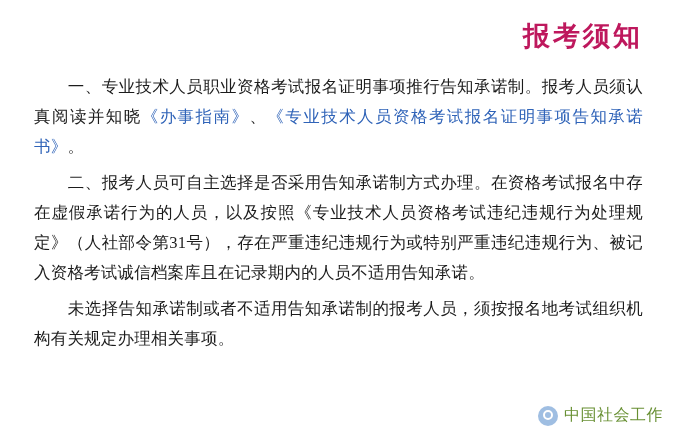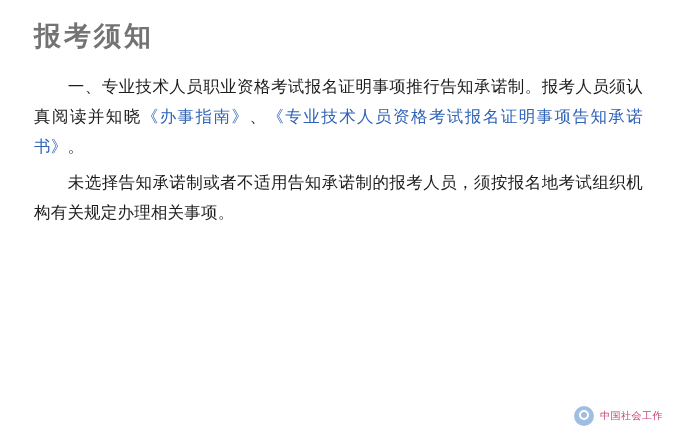--- a/index.html
+++ b/index.html
@@ -16,25 +16,25 @@
     position: relative;
   }
   .page {
     position: relative;
     width: 677px;
     height: 436px;
     box-sizing: border-box;
     padding: 8px 34px 0 34px;
   }
   .doc-title {
-    text-align: left;
+    text-align: right;
     font-size: 27px;
     font-weight: bold;
     letter-spacing: 3px;
-    color: #737373;
+    color: #be185d;
     margin: 10px 0 18px 0;
     font-family: "Liberation Serif", serif;
   }
   .para {
     font-size: 16.5px;
     line-height: 30px;
     text-align: justify;
     text-justify: inter-ideograph;
     margin: 0 0 6px 0;
     color: #1c1c1c;
@@ -69,38 +69,41 @@
     position: absolute;
     left: 5px;
     top: 4px;
     width: 10px;
     height: 10px;
     border-radius: 50%;
     border: 2px solid #ffffff;
     box-sizing: border-box;
   }
   .wm-text {
-    font-size: 10px;
-    color: #be185d;
+    font-size: 16px;
+    color: #4d7c0f;
     font-family: Liberation Serif, serif;
     letter-spacing: 0.5px;
     white-space: nowrap;
   }
 </style>
 </head>
 <body>
 
 <div class="page">
 
   <div class="doc-title">报考须知</div>
 
   <p class="para indent">
     <span>一、专业技术人员职业资格考试报名证明事项推行告知承诺制。报考人员须认真阅读并知晓</span><span class="link">《办事指南》</span><span>、</span><span class="link">《专业技术人员资格考试报名证明事项告知承诺书》</span><span>。</span>
   </p>
 
+  <p class="para indent">
+    <span>二、报考人员可自主选择是否采用告知承诺制方式办理。在资格考试报名中存在虚假承诺行为的人员，以及按照《专业技术人员资格考试违纪违规行为处理规定》（人社部令第31号），存在严重违纪违规行为或特别严重违纪违规行为、被记入资格考试诚信档案库且在记录期内的人员不适用告知承诺。</span>
+  </p>
 
 
   <p class="para indent">
     <span>未选择告知承诺制或者不适用告知承诺制的报考人员，须按报名地考试组织机构有关规定办理相关事项。</span>
   </p>
 
   <div class="watermark">
     <span class="wm-badge"></span>
     <span class="wm-text">中国社会工作</span>
   </div>

